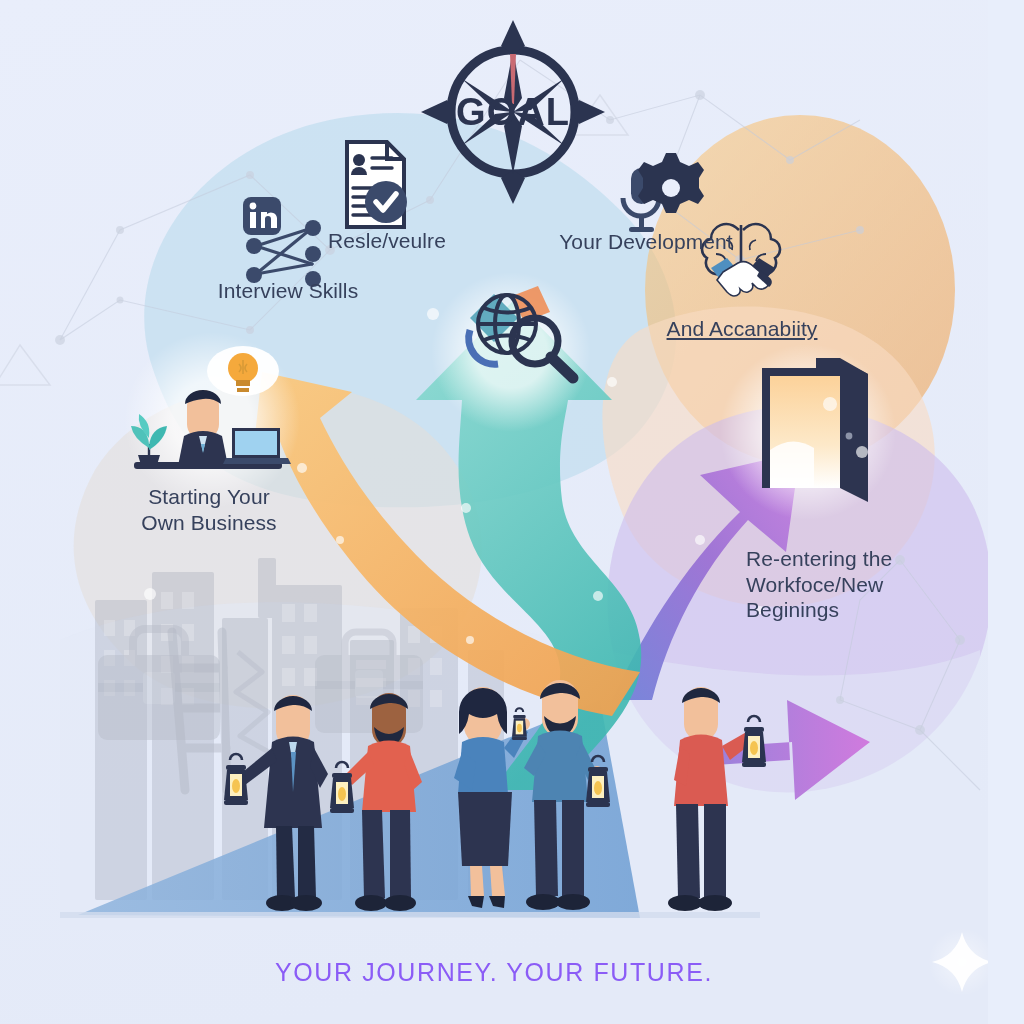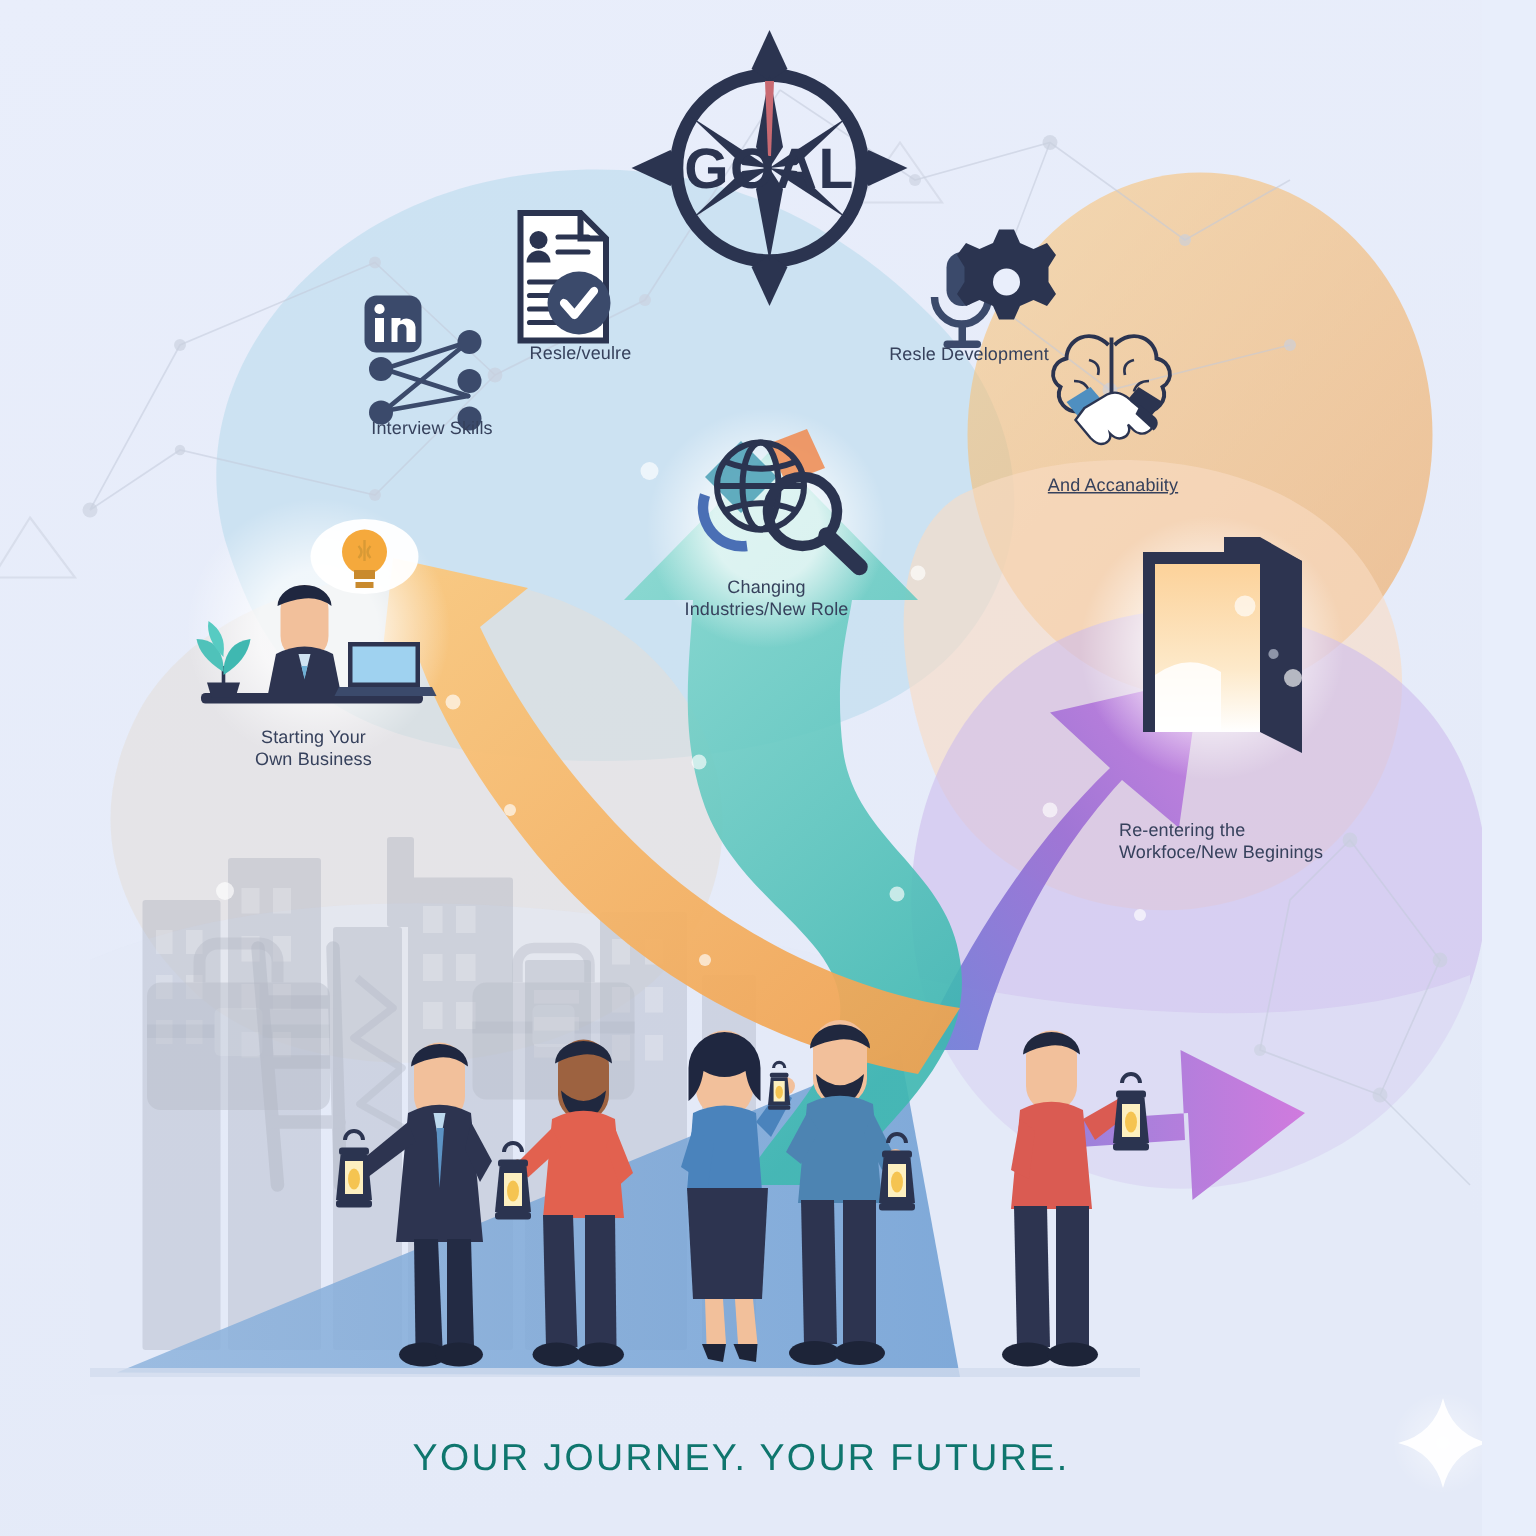--- a/index.html
+++ b/index.html
@@ -1,23 +1,23 @@
 <!DOCTYPE html>
 <html><head>
 <meta charset="utf-8">
 <style>
   html,body{margin:0;padding:0;background:#e8eefb;}
   body{width:1024px;height:1024px;overflow:hidden;font-family:"Liberation Sans",sans-serif;}
   #stage{position:relative;width:988px;height:1024px;background:#e9eefb;overflow:hidden;}
   #stage svg.layer{position:absolute;left:0;top:0;width:1024px;height:1024px;}
   .lbl{position:absolute;color:#36415c;font-family:"Liberation Sans",sans-serif;
-       text-align:center;line-height:1.22;font-size:12px;letter-spacing:.1px;
+       text-align:center;line-height:1.22;font-size:21px;letter-spacing:.1px;
        white-space:pre-line;pointer-events:none;}
   .tagline{position:absolute;left:0;right:0;top:958px;text-align:center;
-       color:#0f766e;font-size:25px;letter-spacing:1.6px;font-family:"Liberation Sans",sans-serif;}
+       color:#8b5cf6;font-size:25px;letter-spacing:1.6px;font-family:"Liberation Sans",sans-serif;}
   .goalword{font-family:"Liberation Sans",sans-serif;font-weight:bold;
        font-size:38px;fill:#2b3450;letter-spacing:1px;}
 </style>
 </head>
 <body>
 
 <div id="stage">
 
   <svg class="layer" viewBox="0 0 1024 1024">
     <defs>
@@ -510,26 +510,24 @@
         <ellipse cx="12" cy="26" rx="4" ry="7" fill="#f5c451"></ellipse>
         <rect x="0" y="40" width="24" height="5" rx="2" fill="#2b3450"></rect>
       </g>
     </g>
   </svg>
 
   <div class="lbl" style="left:188px;top:278px;width:200px;">Interview Skills</div>
 
   <div class="lbl" style="left:297px;top:228px;width:180px;">Resle/veulre</div>
 
-  <div class="lbl" style="left:556px;top:229px;width:180px;">Resle Development</div>
+  <div class="lbl" style="left:556px;top:229px;width:180px;">Your Development</div>
 
   <div class="lbl" style="left:652px;top:316px;width:180px;text-decoration:underline;">And Accanabiity</div>
 
-  <div class="lbl" style="left:411px;top:384px;width:200px;">Changing
-Industries/New Role</div>
 
   <div class="lbl" style="left:746px;top:546px;width:216px;text-align:left;">Re-entering the
 Workfoce/New Beginings</div>
 
   <div class="lbl" style="left:119px;top:484px;width:180px;">Starting Your
 Own Business</div>
 
   <div class="tagline">YOUR JOURNEY. YOUR FUTURE.</div>
 
 </div>

